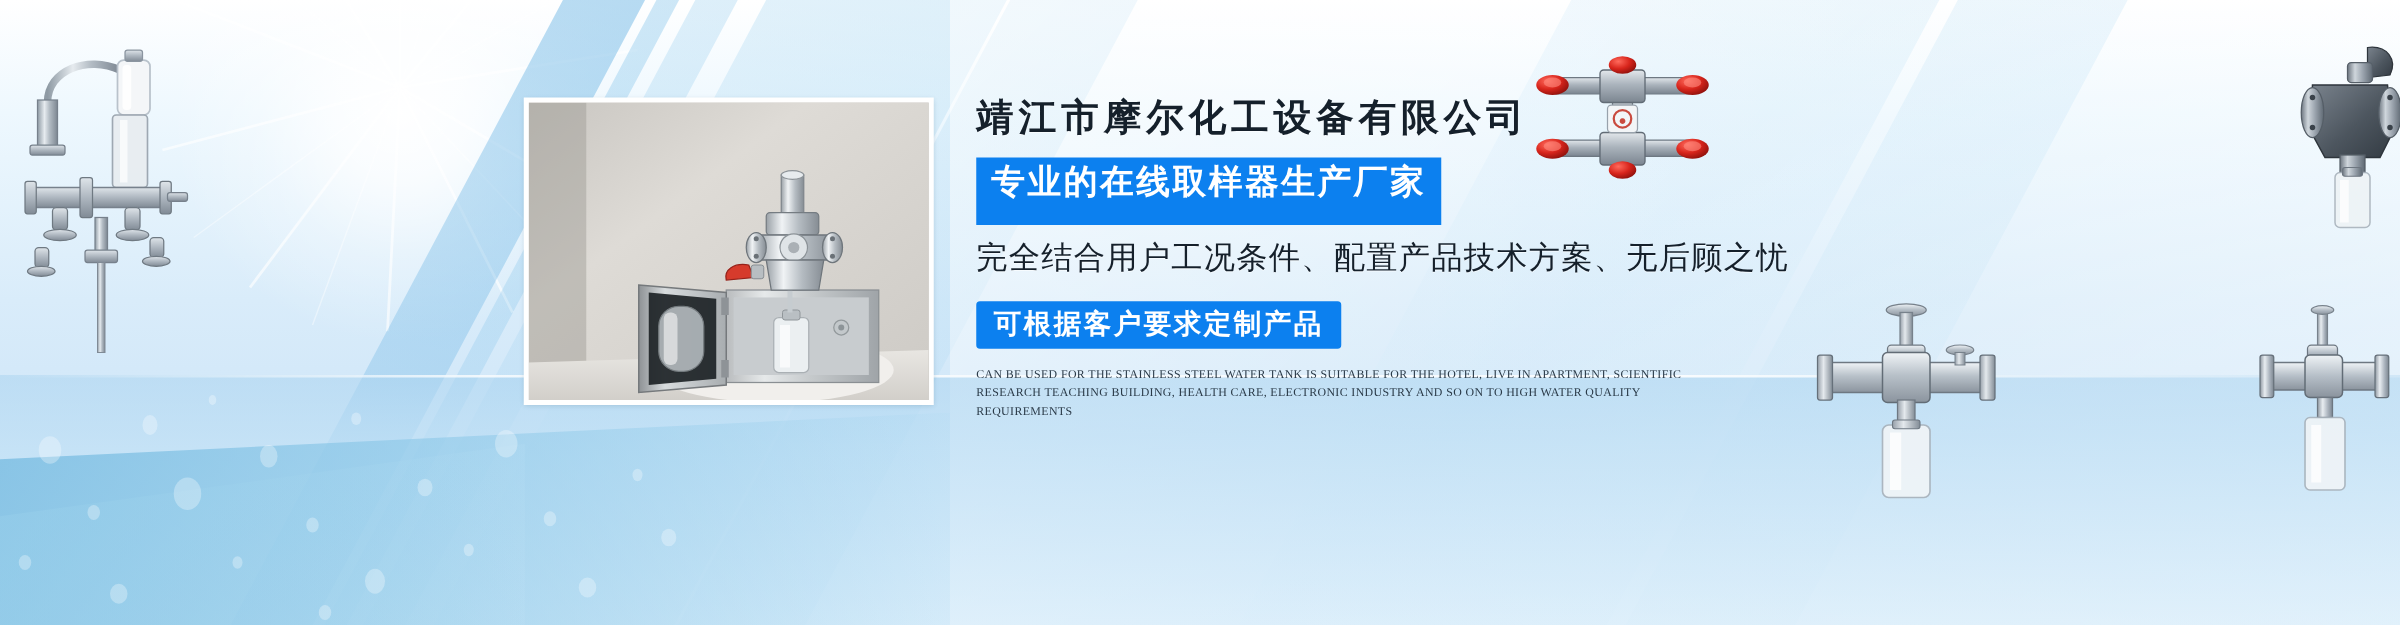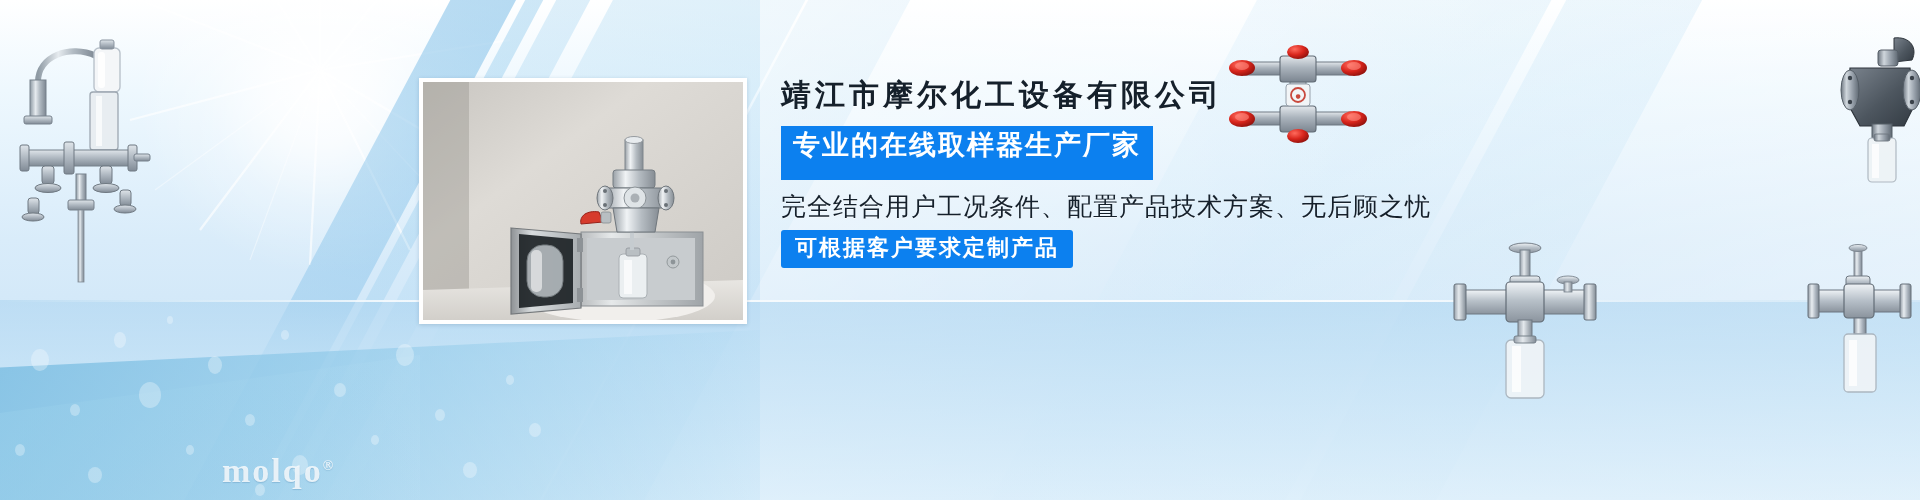--- a/index.html
+++ b/index.html
@@ -108,21 +108,21 @@
   .sub-line {
     margin-top:14px;
     font-size:25px;
     letter-spacing:1px;
     color:#15202b;
     white-space:nowrap;
     line-height:24px;
     text-shadow:0 1px 0 rgba(255,255,255,.55);
   }
   .tagline2 {
-    margin-top:12px;
+    margin-top:23px;
     font-size:22px;
     letter-spacing:2px;
     padding:5px 14px 7px 14px;
     border-radius:3px;
     line-height:26px;
   }
   .eng-text {
     margin-top:14px;
     font-family:"Liberation Serif", serif;
     font-size:9.5px;
@@ -502,19 +502,17 @@
         </g>
       </svg>
     </div>
   </div>
 
   <div class="text-block">
     <div class="company-name">靖江市摩尔化工设备有限公司</div>
     <div><span class="pill tagline1">专业的在线取样器生产厂家</span></div>
     <div class="sub-line">完全结合用户工况条件、配置产品技术方案、无后顾之忧</div>
     <div><span class="pill tagline2">可根据客户要求定制产品</span></div>
+    <div class="eng-text">CAN BE USED FOR THE STAINLESS STEEL WATER TANK IS SUITABLE FOR THE HOTEL, LIVE IN APARTMENT, SCIENTIFIC RESEARCH TEACHING BUILDING, HEALTH CARE, ELECTRONIC INDUSTRY AND SO ON TO HIGH WATER QUALITY REQUIREMENTS</div>
   </div>
 
-  <div class="watermark">
-    <span>molqo</span><sup>®</sup>
-  </div>
 
 </div>
 
 </body></html>

